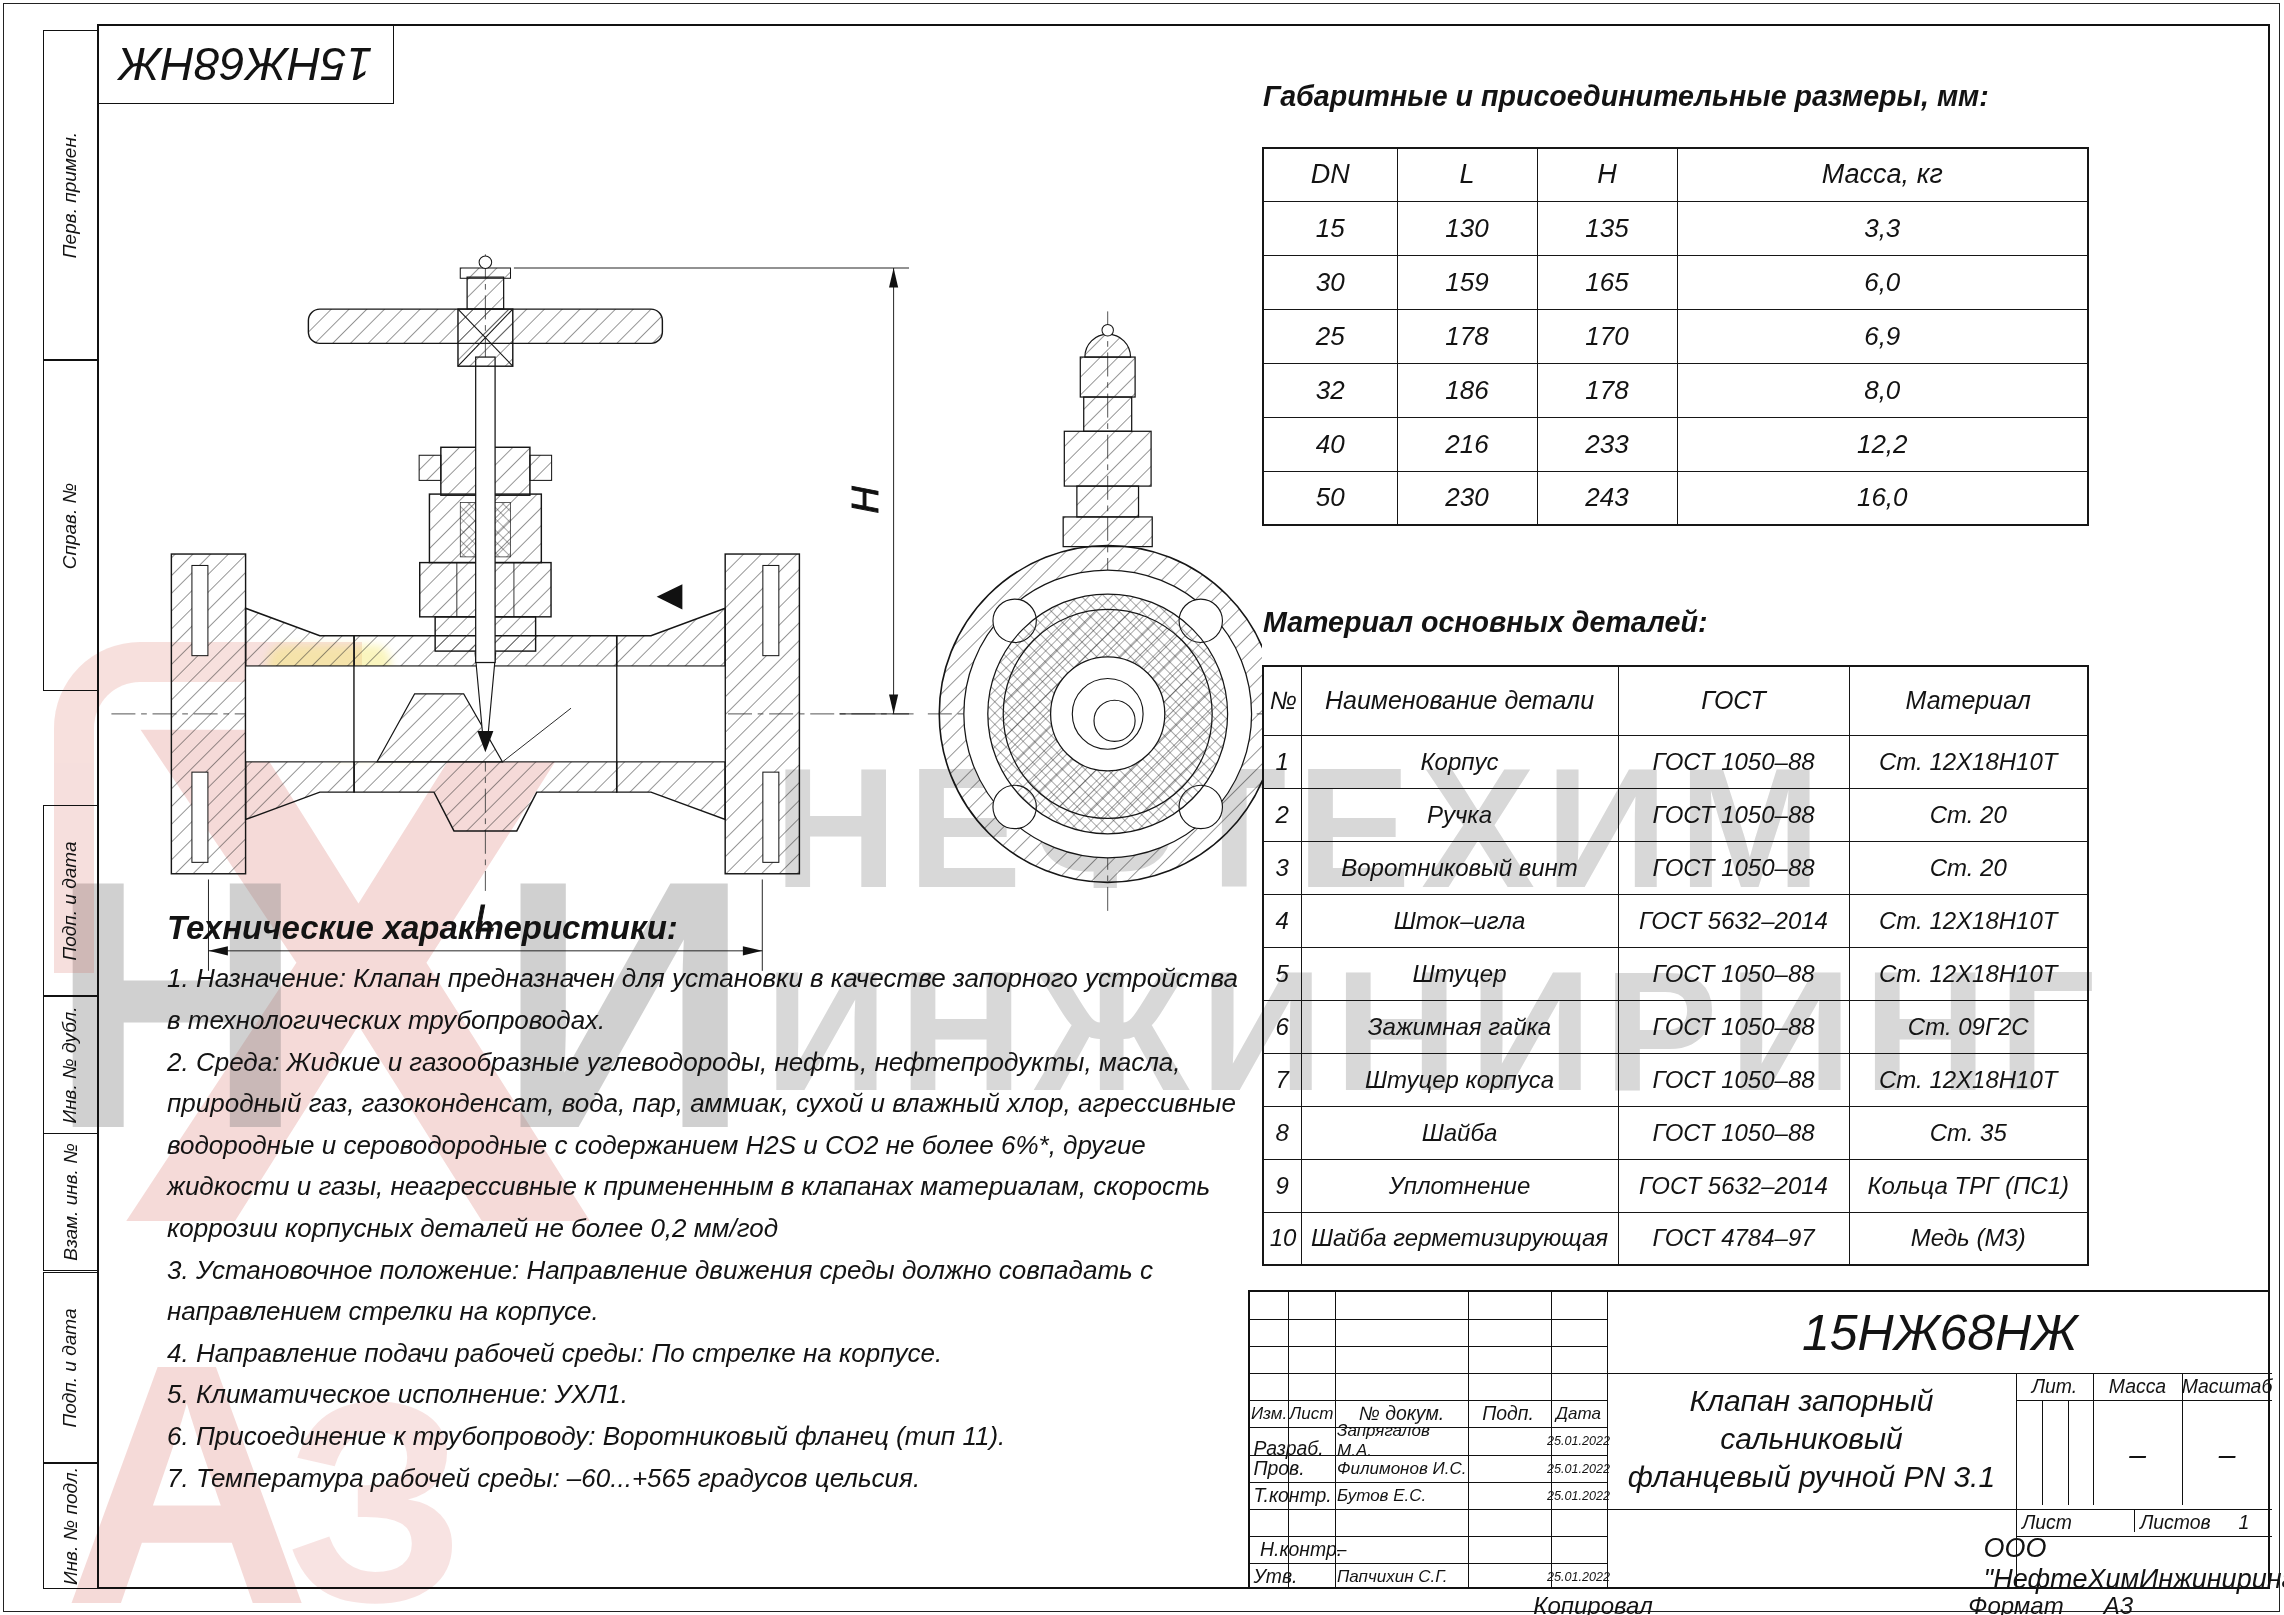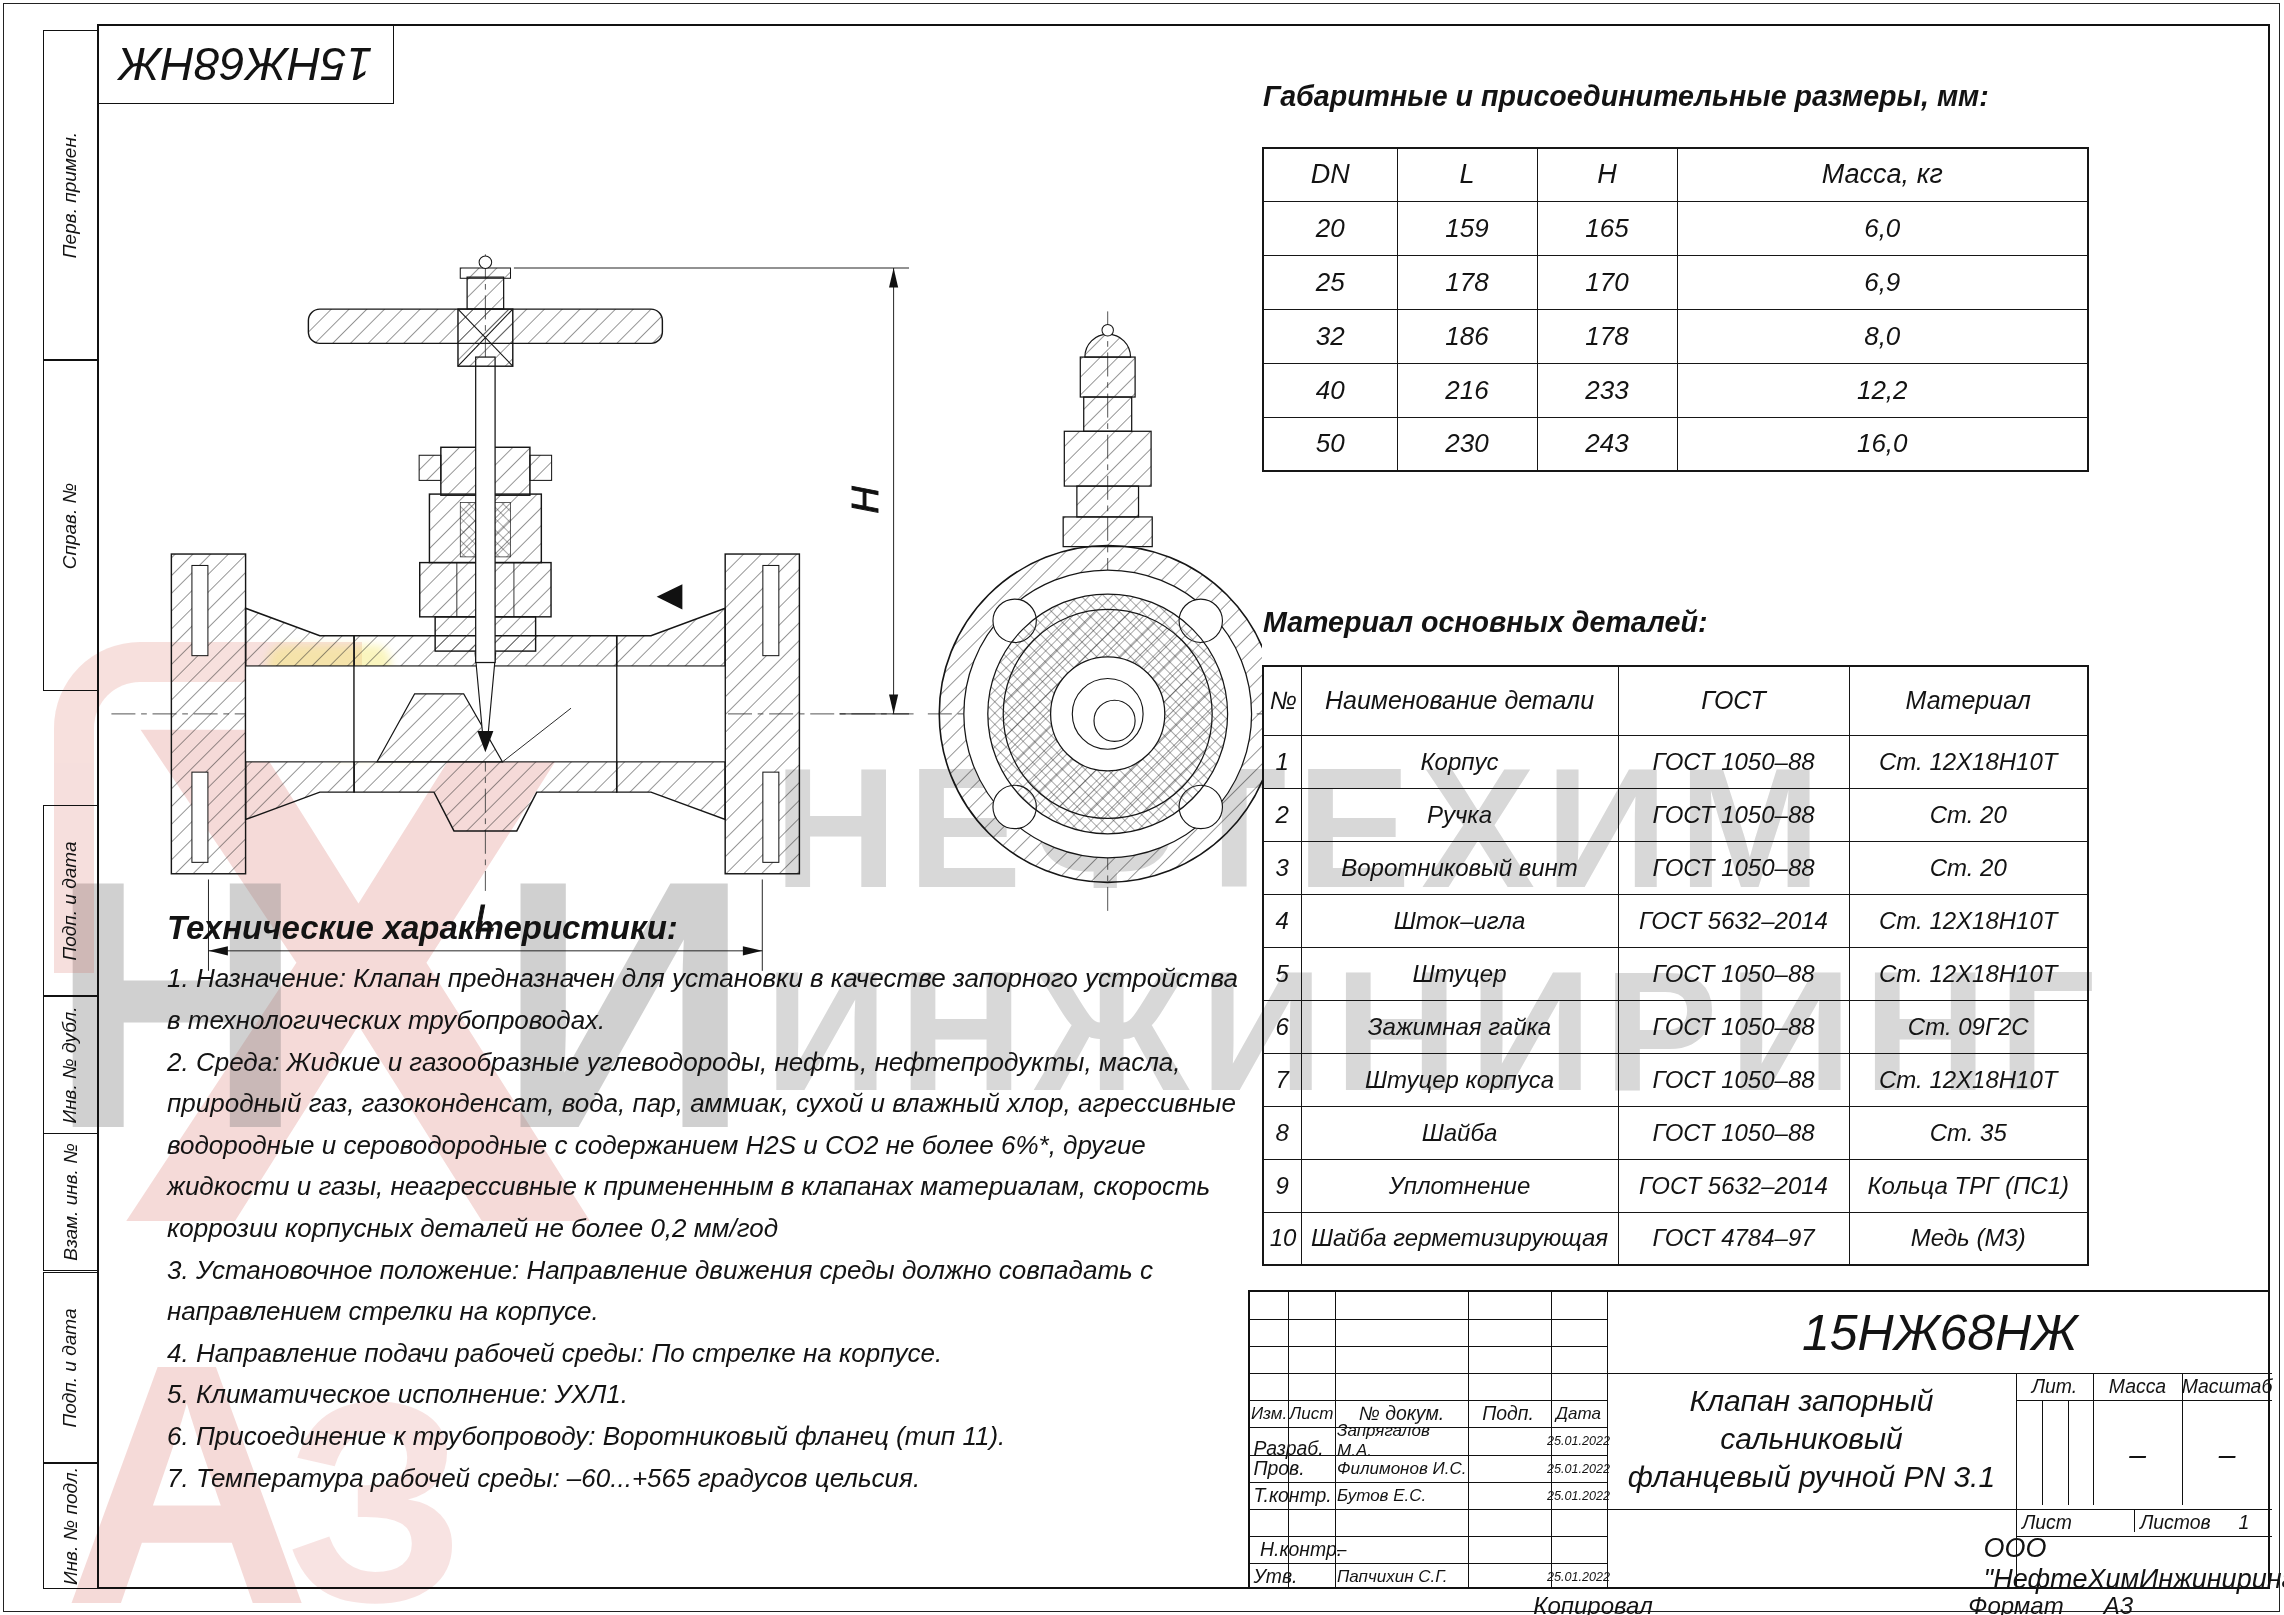--- a/index.html
+++ b/index.html
@@ -207,21 +207,27 @@
       <col style="width:411px">
     </colgroup>
   <tbody>
       <tr class="hdr" style="height:53px;">
     <td>DN</td>
     <td>L</td>
     <td>H</td>
     <td>Масса, кг</td>
   </tr>
   <tr style="height:54px;">
-        <td>20</td>
+        <td>15</td>
+        <td>130</td>
+        <td>135</td>
+        <td>3,3</td>
+      </tr>
+  <tr style="height:54px;">
+        <td>30</td>
         <td>159</td>
         <td>165</td>
         <td>6,0</td>
       </tr>
   <tr style="height:54px;">
         <td>25</td>
         <td>178</td>
         <td>170</td>
         <td>6,9</td>
       </tr>

